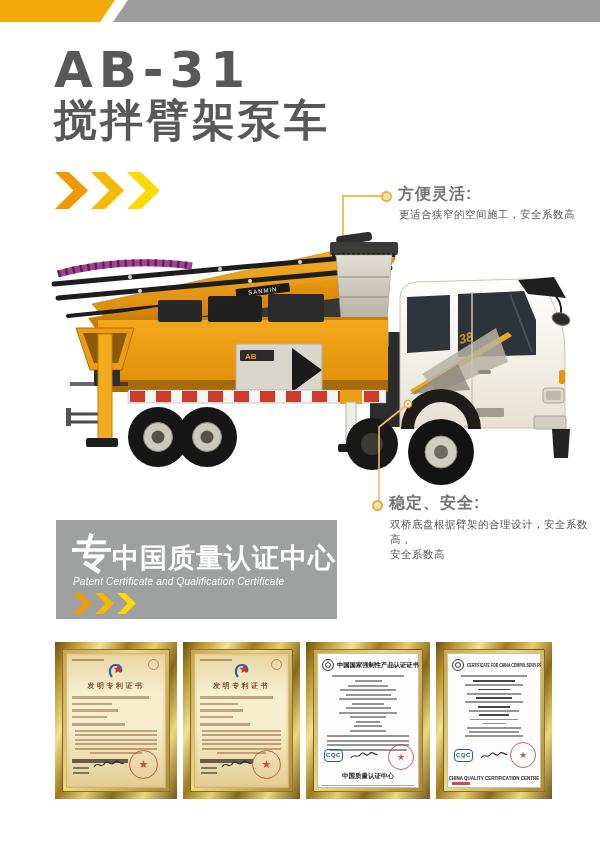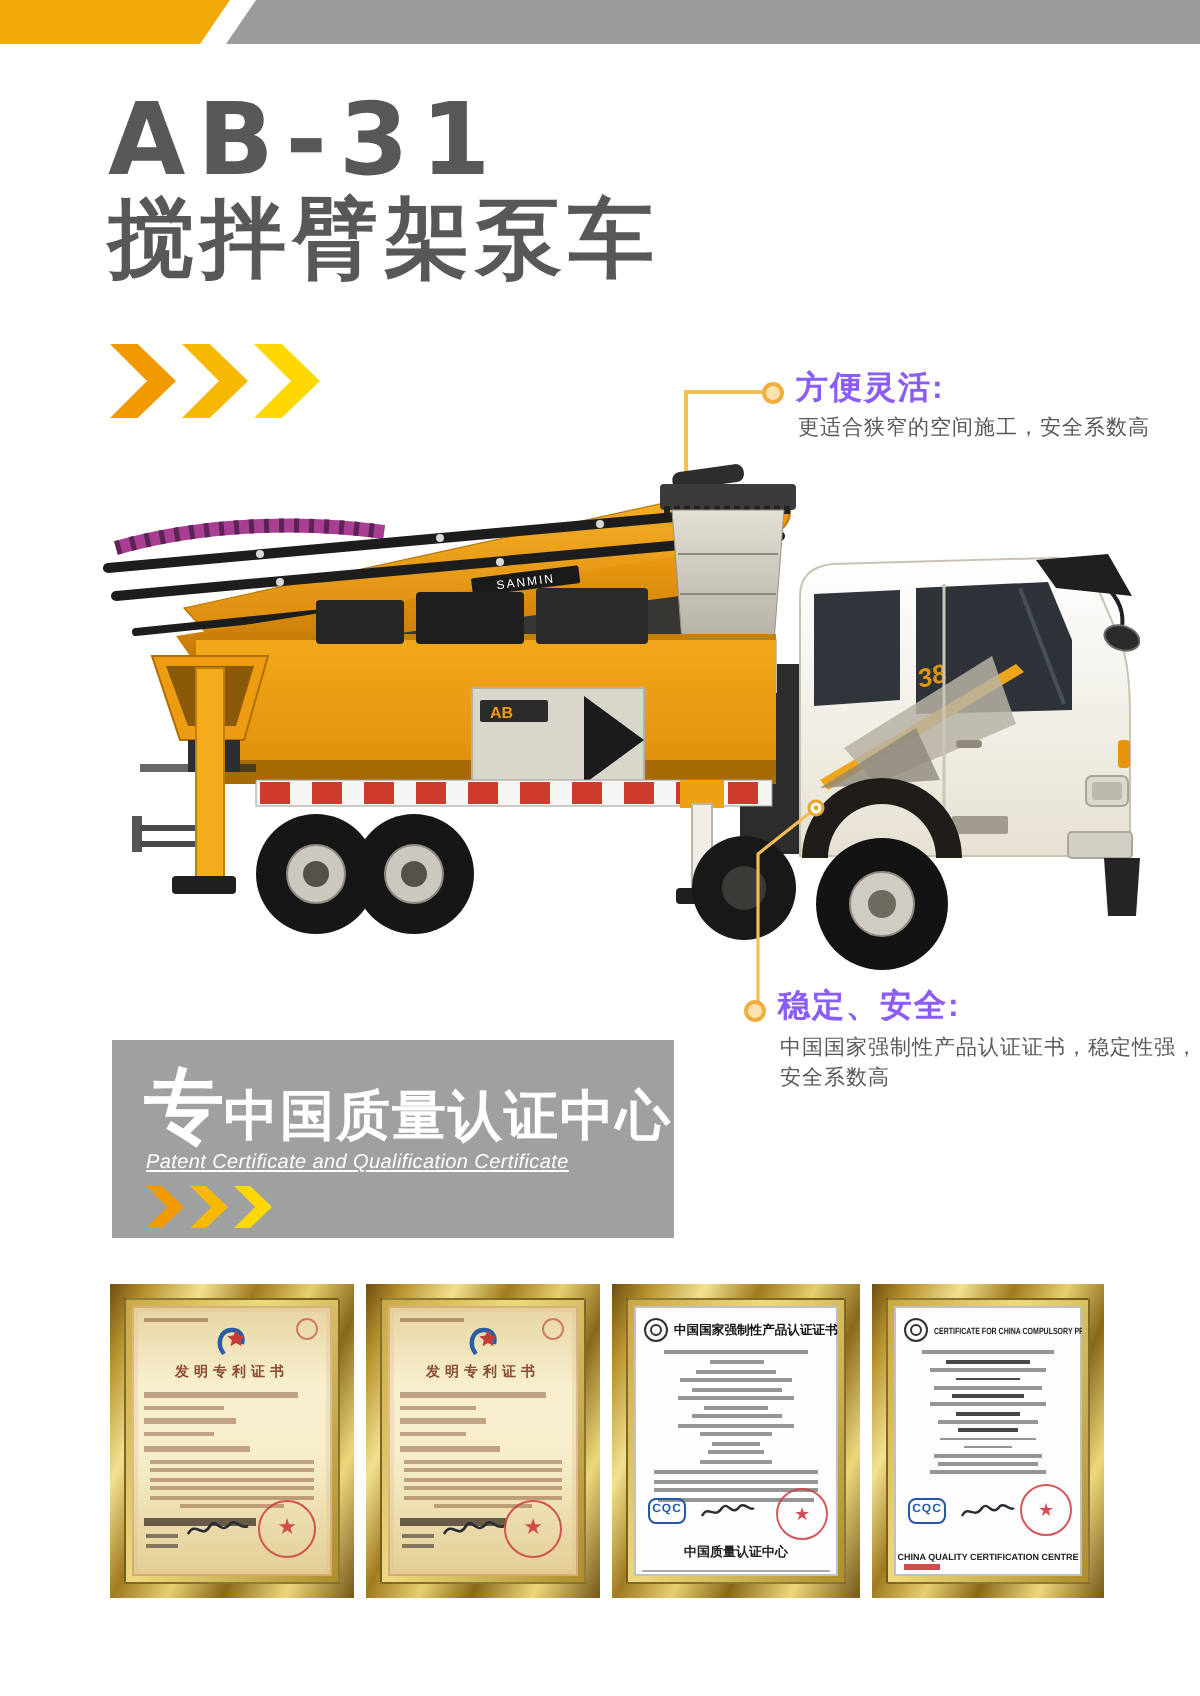--- a/index.html
+++ b/index.html
@@ -21,30 +21,30 @@
   .chevrons.big{left:55px;top:172px;}
   .chev{width:33px;height:37px;clip-path:polygon(0 0,42% 0,100% 50%,42% 100%,0 100%,56% 50%);}
   .chev.c1{background:#F09A00;} .chev.c2{background:#F6B800;} .chev.c3{background:#FFD800;}
   .chevrons.small{left:17px;top:73px;}
   .chevrons.small .chev{width:19px;height:21px;}
 
   
   .conn{position:absolute;background:var(--connector);}
   .bullet{position:absolute;width:7px;height:7px;border:2px solid #EFAE3D;border-radius:50%;
           background:#FBE3B0;}
-  .co-title{position:absolute;font-size:16px;font-weight:bold;color:#8b5cf6;letter-spacing:1px;}
+  .co-title{position:absolute;font-size:16px;font-weight:bold;color:#737373;letter-spacing:1px;}
   .co-body{position:absolute;font-size:10.5px;line-height:15px;color:#595757;letter-spacing:.5px;}
 
   
   .banner{position:absolute;left:56px;top:520px;width:281px;height:99px;background:var(--bannergray);}
   .bn-title{position:absolute;left:16px;top:6px;color:#fff;font-weight:bold;display:flex;
             align-items:baseline;white-space:nowrap;font-family:"DejaVu Sans",sans-serif;}
   .bn-first{font-size:40px;} .bn-rest{font-size:27px;letter-spacing:1px;}
   .bn-sub{position:absolute;left:17px;top:56px;font-size:10px;font-style:italic;color:#fff;
-          white-space:nowrap;letter-spacing:.2px;text-decoration:underline;}
+          white-space:nowrap;letter-spacing:.2px;}
 
   
   .certs{position:absolute;left:55px;top:642px;width:498px;height:157px;display:flex;gap:6px;}
   .cert{box-sizing:border-box;height:157px;padding:7px;
         background:linear-gradient(115deg,#6e4f12,#b8922e 10%,#f2e191 24%,#a07a1f 38%,
                    #e6cf6f 52%,#8a681a 66%,#ecd87b 82%,#77571a 100%);}
   .cert.w1{width:122px;} .cert.w2{width:117px;} .cert.w3{width:124px;} .cert.w4{width:116px;}
   .cert-mid{box-sizing:border-box;height:100%;border:1px solid rgba(70,50,10,.55);padding:3px;
             background:linear-gradient(115deg,#c9a743,#ecd97f 40%,#b08c2c);}
   .paper{box-sizing:border-box;height:100%;position:relative;overflow:hidden;}
@@ -243,21 +243,21 @@
   </svg>
 
   <svg style="position:absolute;left:330px;top:395px;" width="90" height="115" viewBox="0 0 90 115">
     <polyline points="78,9 49,32 49,106" stroke="#F2BE58" stroke-width="1.6" fill="none"></polyline>
     <circle cx="78" cy="9" r="3.5" fill="#fff" stroke="#E8A42C" stroke-width="1.5"></circle>
     <circle cx="78" cy="9" r="1.2" fill="#E8A42C"></circle>
   </svg>
   <div class="bullet" style="left:372px;top:500px;"></div>
   <div class="co-title" style="left:389px;top:493px;">稳定、安全:</div>
   <div class="co-body" style="left:390px;top:517px;">
-    <div>中国国家强制性产品认证证书，稳定性强，</div>
+    <div>双桥底盘根据臂架的合理设计，安全系数高，</div>
     <div>安全系数高</div>
   </div>
 
   <div class="banner">
     <div class="bn-title">
       <span class="bn-first">专</span>
         <span class="bn-rest">中国质量认证中心</span>
     </div>
     <div class="bn-sub">Patent Certificate and Qualification Certificate</div>
     <div class="chevrons small">

